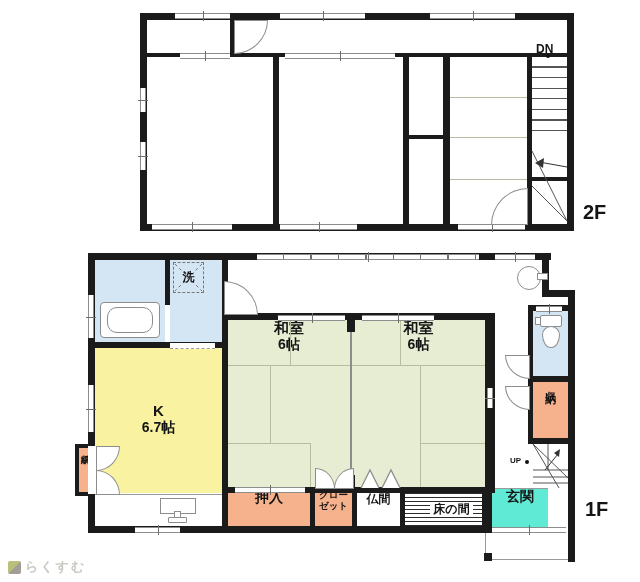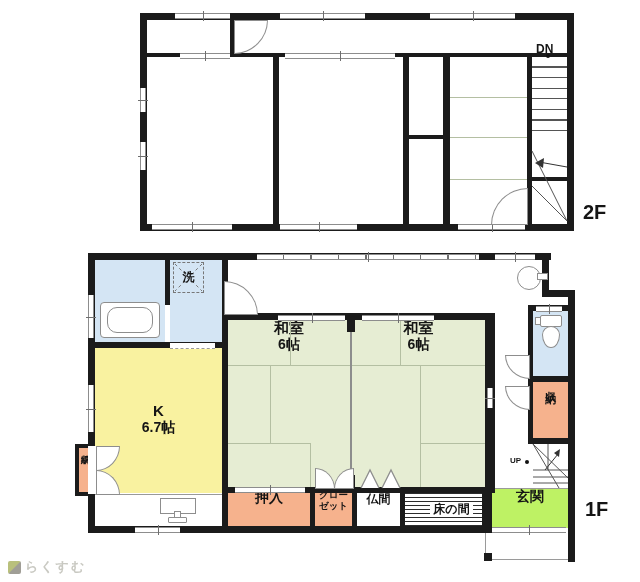--- a/index.html
+++ b/index.html
@@ -144,21 +144,21 @@
 
 <div class="room" style="left:533px;top:311px;width:35px;height:65px;background:#D4E5F4;"></div>
 <div class="icon" style="left:540px;top:315px;width:20px;height:10px;border-radius:2px;"></div>
 <div class="icon" style="left:542px;top:326px;width:16px;height:20px;border-radius:50% 50% 50% 50%/40% 40% 60% 60%;"></div>
 <div class="icon" style="left:535px;top:317px;width:4px;height:6px;"></div>
 
 <div class="room" style="left:533px;top:382px;width:35px;height:56px;background:#F6B28D;">
   <span class="lbl vtext" style="font-size:11px;">収納</span>
 </div>
 
-<div class="room" style="left:492px;top:488px;width:76px;height:39px;background:#bef264;border-top:1.4px solid #9a9a9a;">
+<div class="room" style="left:492px;top:488px;width:56px;height:39px;background:#5eead4;border-top:1.4px solid #9a9a9a;">
   <span class="lbl" style="font-size:14px;">玄関</span>
 </div>
 
 <div class="room" style="left:228px;top:490px;width:82px;height:36px;background:#F6B28D;">
   <span class="lbl" style="font-size:14px;">押入</span>
 </div>
 <div class="room" style="left:315px;top:490px;width:37px;height:36px;background:#F6B28D;">
   <span class="lbl" style="font-size:9.5px;">クローゼット</span>
 </div>
 <div class="room" style="left:357px;top:493px;width:43px;height:33px;background:#fff;">

